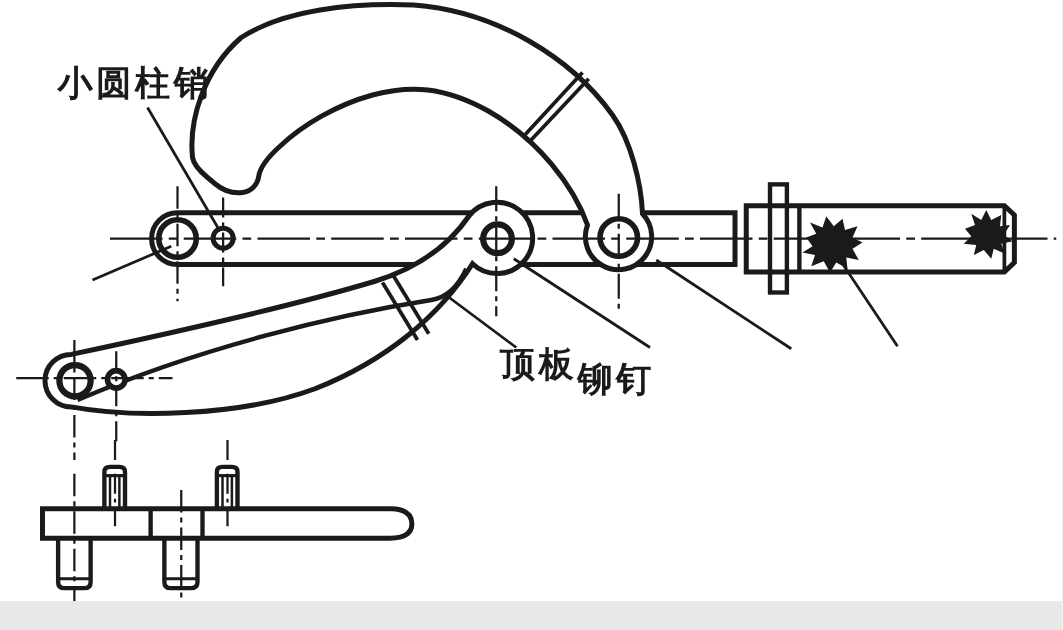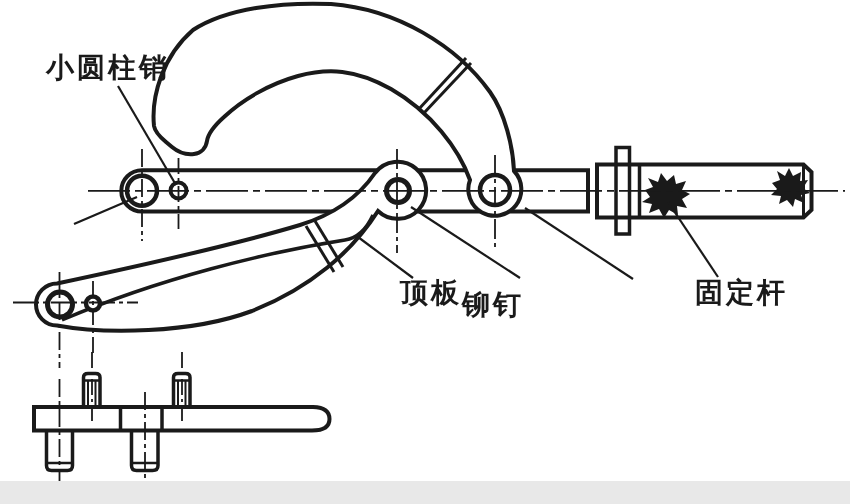--- a/index.html
+++ b/index.html
@@ -125,14 +125,13 @@
       <line x1="358" y1="237" x2="413" y2="278"></line>
       <line x1="411" y1="207" x2="520" y2="278"></line>
       <line x1="525" y1="208" x2="633" y2="279"></line>
       <line x1="668" y1="202" x2="718" y2="277"></line>
     </g>
   </svg>
 
   <div class="part-label" style="left:46px;  top:56px;">小圆柱销</div>
   <div class="part-label" style="left:400px; top:281px;">顶板</div>
   <div class="part-label" style="left:462px; top:281px;margin-top:12px;">铆钉</div>
-  <div class="part-label" style="left:695px; top:281px;">固定杆</div>
 </div>
 
 </body></html>

